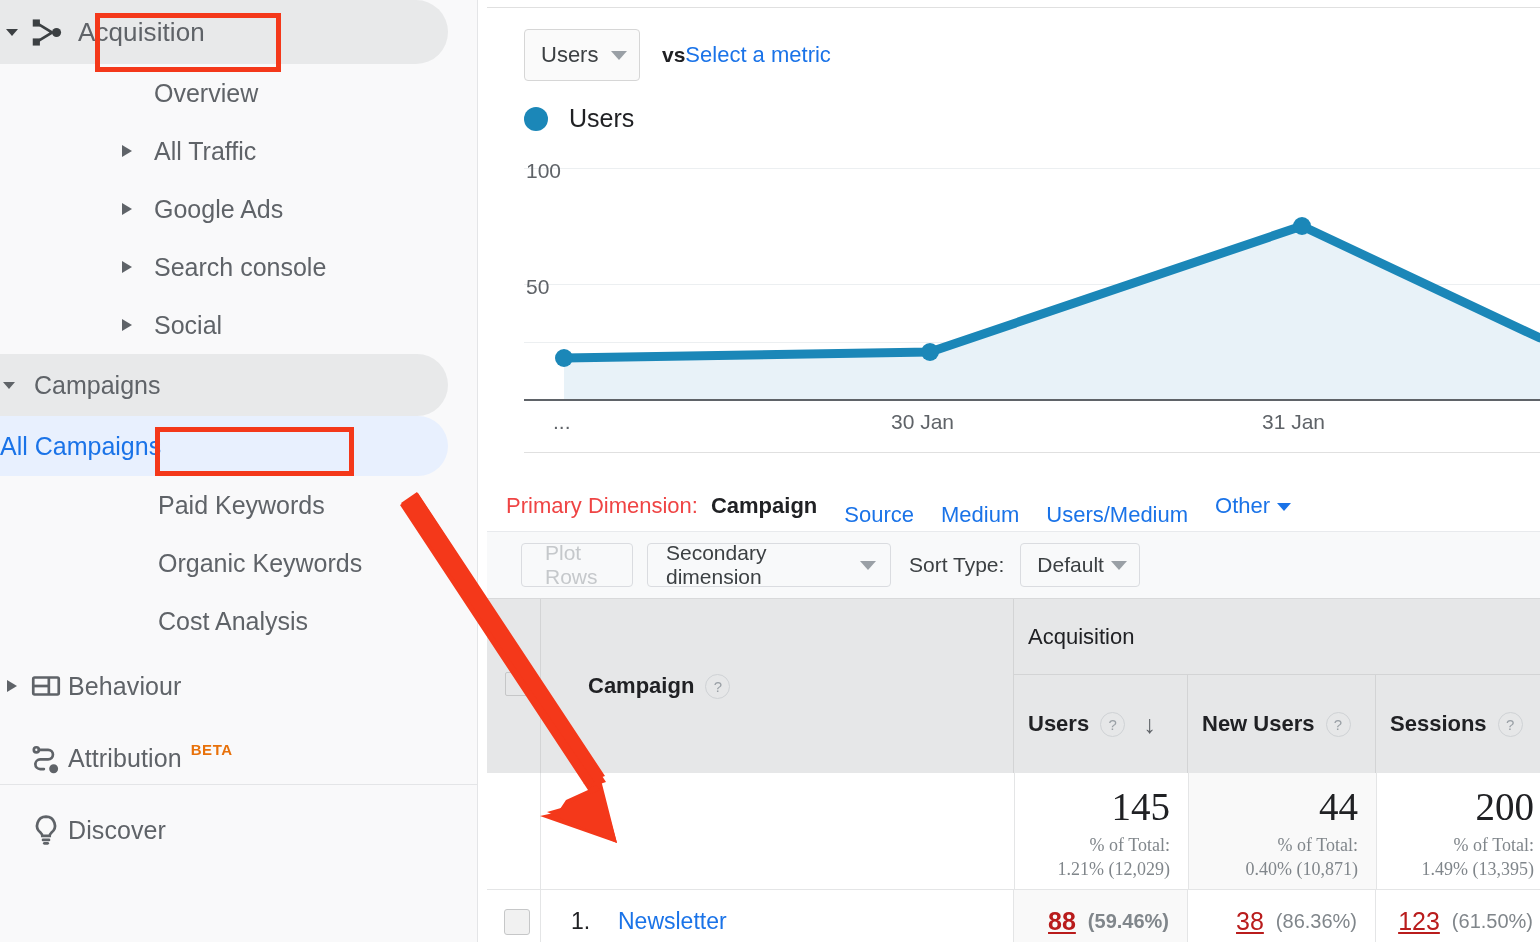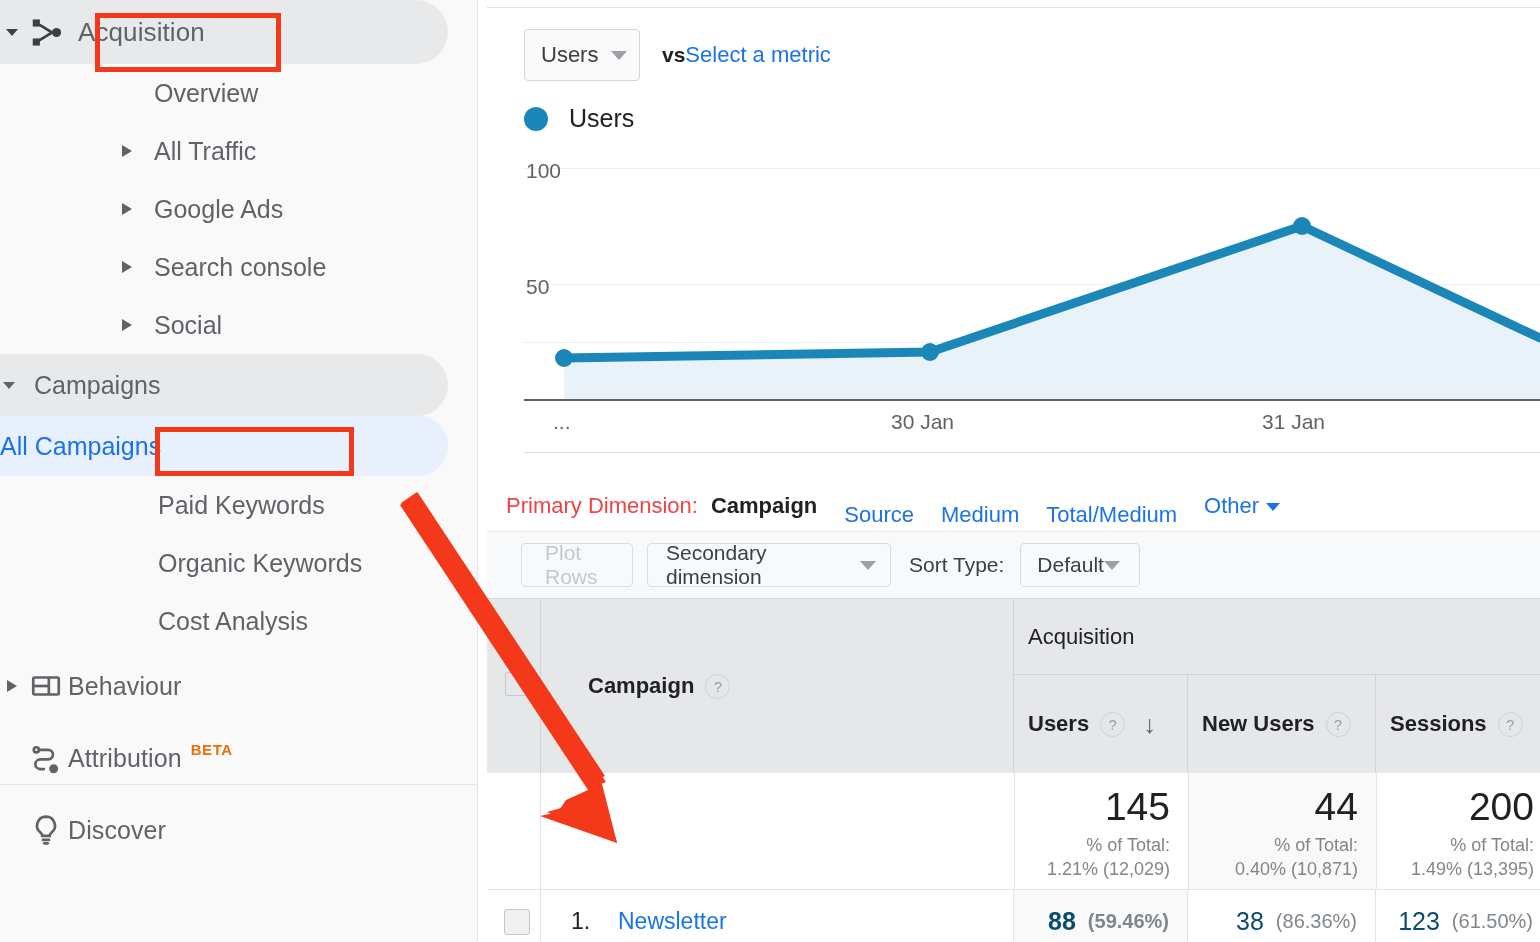--- a/index.html
+++ b/index.html
@@ -191,21 +191,21 @@
   }
   .rd-index{font-size:23px;color:#202124;width:47px;}
   .rd-link{font-size:23px;color:#1a73e8;cursor:pointer;}
   .rd-cell{
     box-sizing:border-box;text-align:right;padding:0 18px 0 0;height:62px;
     display:flex;align-items:center;justify-content:flex-end;
     border-right:1px solid #e4e5e6;
   }
   .rd-cell:last-child{border-right:none;}
   .rd-cell.alt{background:#f9f9f9;}
-  .rd-val{font-size:25px;color:#0c4a6e;}
+  .rd-val{font-size:25px;color:#b91c1c;text-decoration:underline;}
   .rd-val.bold{font-weight:bold;}
   .rd-pct{font-size:20px;color:#80868b;margin-left:12px;}
   .rd-pct.bold{font-weight:bold;}
 
   
   .anno-box{
     position:absolute;border:5px solid #f4381a;box-sizing:border-box;
     pointer-events:none;
   }
   #anno-arrow{position:absolute;left:0;top:0;pointer-events:none;}
@@ -393,35 +393,35 @@
     <span class="xtick" style="left:738px;">31 Jan</span>
 
     <div class="bottom-rule"></div>
   </div>
 
   <div id="dim-bar">
     <span class="dim-label">Primary Dimension:</span>
     <span class="dim-active">Campaign</span>
     <span class="dim-link">Source</span>
     <span class="dim-link">Medium</span>
-    <span class="dim-link">Total/Medium</span>
+    <span class="dim-link">Users/Medium</span>
     <span class="dim-other"><span>Other</span><span class="dim-other-tri"></span></span>
   </div>
 
   <div id="toolbar">
     <div class="caret-notch" style="left:238px;"></div>
     <div class="tbtn disabled" style="width:112px;justify-content:center;">
       <span class="lbl">Plot Rows</span>
     </div>
     <div class="tbtn" style="width:244px;margin-left:14px;padding:0 14px 0 18px;justify-content:space-between;">
       <span class="lbl">Secondary dimension</span>
       <span class="tri-down"></span>
     </div>
     <span class="sorttype-label">Sort Type:</span>
-    <div class="tbtn" style="width:120px;padding:0 12px 0 16px;justify-content:flex-start;">
+    <div class="tbtn" style="width:120px;padding:0 12px 0 16px;justify-content:space-between;">
       <span class="lbl">Default</span>
       <span class="tri-down"></span>
     </div>
   </div>
 
   <div id="table">
 
     <div class="thead">
       <div class="th-check">
         <div class="cb"></div>
@@ -443,21 +443,21 @@
             <span class="qmark">?</span>
           </div>
           <div class="th-metric m-sess">
             <span>Sessions</span>
             <span class="qmark">?</span>
           </div>
         </div>
       </div>
     </div>
 
-    <div class="row-total" style="height:116px;">
+    <div class="row-total" style="height:116px;font-family:Liberation Serif, serif;">
       <div class="rt-check"></div>
       <div class="rt-dim"></div>
       <div class="rt-cell m-users">
         <div class="big-num">145</div>
         <div class="pct-lbl">% of Total:</div>
         <div class="pct-lbl" style="margin-top:0;">1.21% (12,029)</div>
       </div>
       <div class="rt-cell m-new alt">
         <div class="big-num">44</div>
         <div class="pct-lbl">% of Total:</div>

